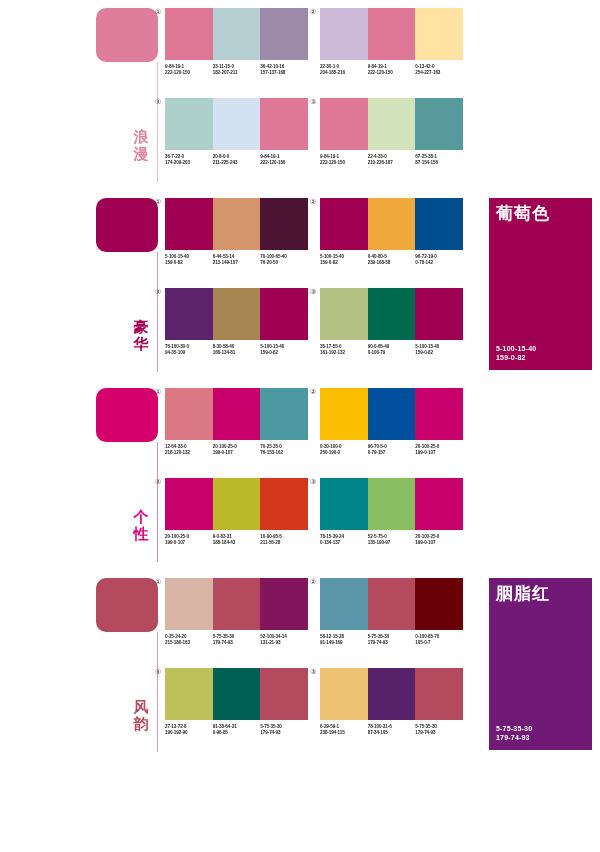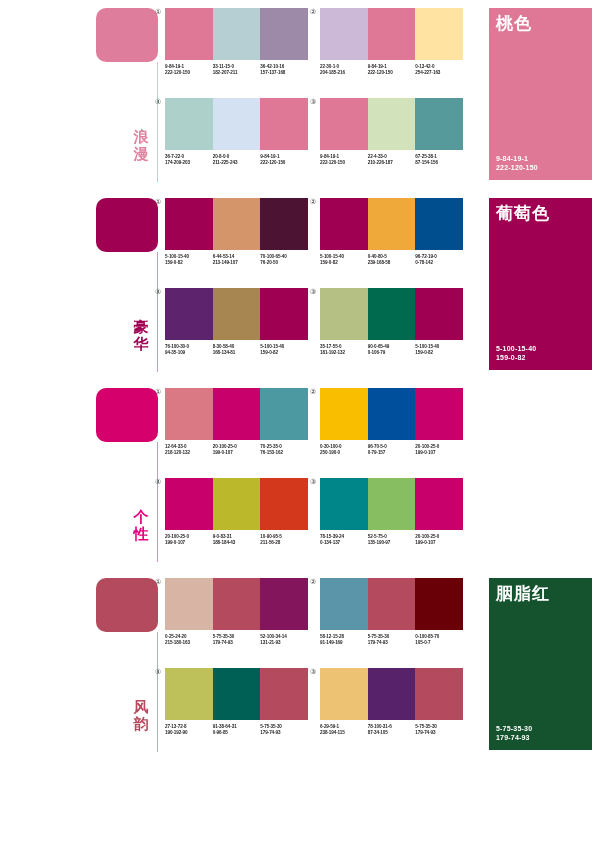--- a/index.html
+++ b/index.html
@@ -201,27 +201,20 @@
               <span class="cmyk">22-4-33-0</span>
               <span class="rgb">210-226-187</span>
             </div>
             <div class="code-cell">
               <span class="cmyk">67-25-38-1</span>
               <span class="rgb">87-154-156</span>
             </div>
           </div>
         </div>
       </div>
-    <div class="feature" style="background: rgb(222, 120, 150);">
-      <div class="feature-name">桃色</div>
-      <div class="feature-codes">
-        <span>9-84-19-1</span>
-        <span>222-120-150</span>
-      </div>
-    </div>
   </div>
 
   <div class="section">
     <div class="tab" style="background: rgb(159, 0, 82);"></div>
     <div class="rule" style="background: rgb(216, 152, 181);"></div>
     <div class="mood" style="color: rgb(159, 0, 82);">
       <span>豪</span>
       <span>华</span>
     </div>
     <div class="grid">
@@ -512,21 +505,21 @@
               <span class="cmyk">78-100-31-6</span>
               <span class="rgb">87-34-105</span>
             </div>
             <div class="code-cell">
               <span class="cmyk">5-75-35-30</span>
               <span class="rgb">179-74-93</span>
             </div>
           </div>
         </div>
       </div>
-    <div class="feature" style="background: #14532d;">
+    <div class="feature" style="background: #701a75;">
       <div class="feature-name">胭脂红</div>
       <div class="feature-codes">
         <span>5-75-35-30</span>
         <span>179-74-93</span>
       </div>
     </div>
   </div>
 
 </div>
 

